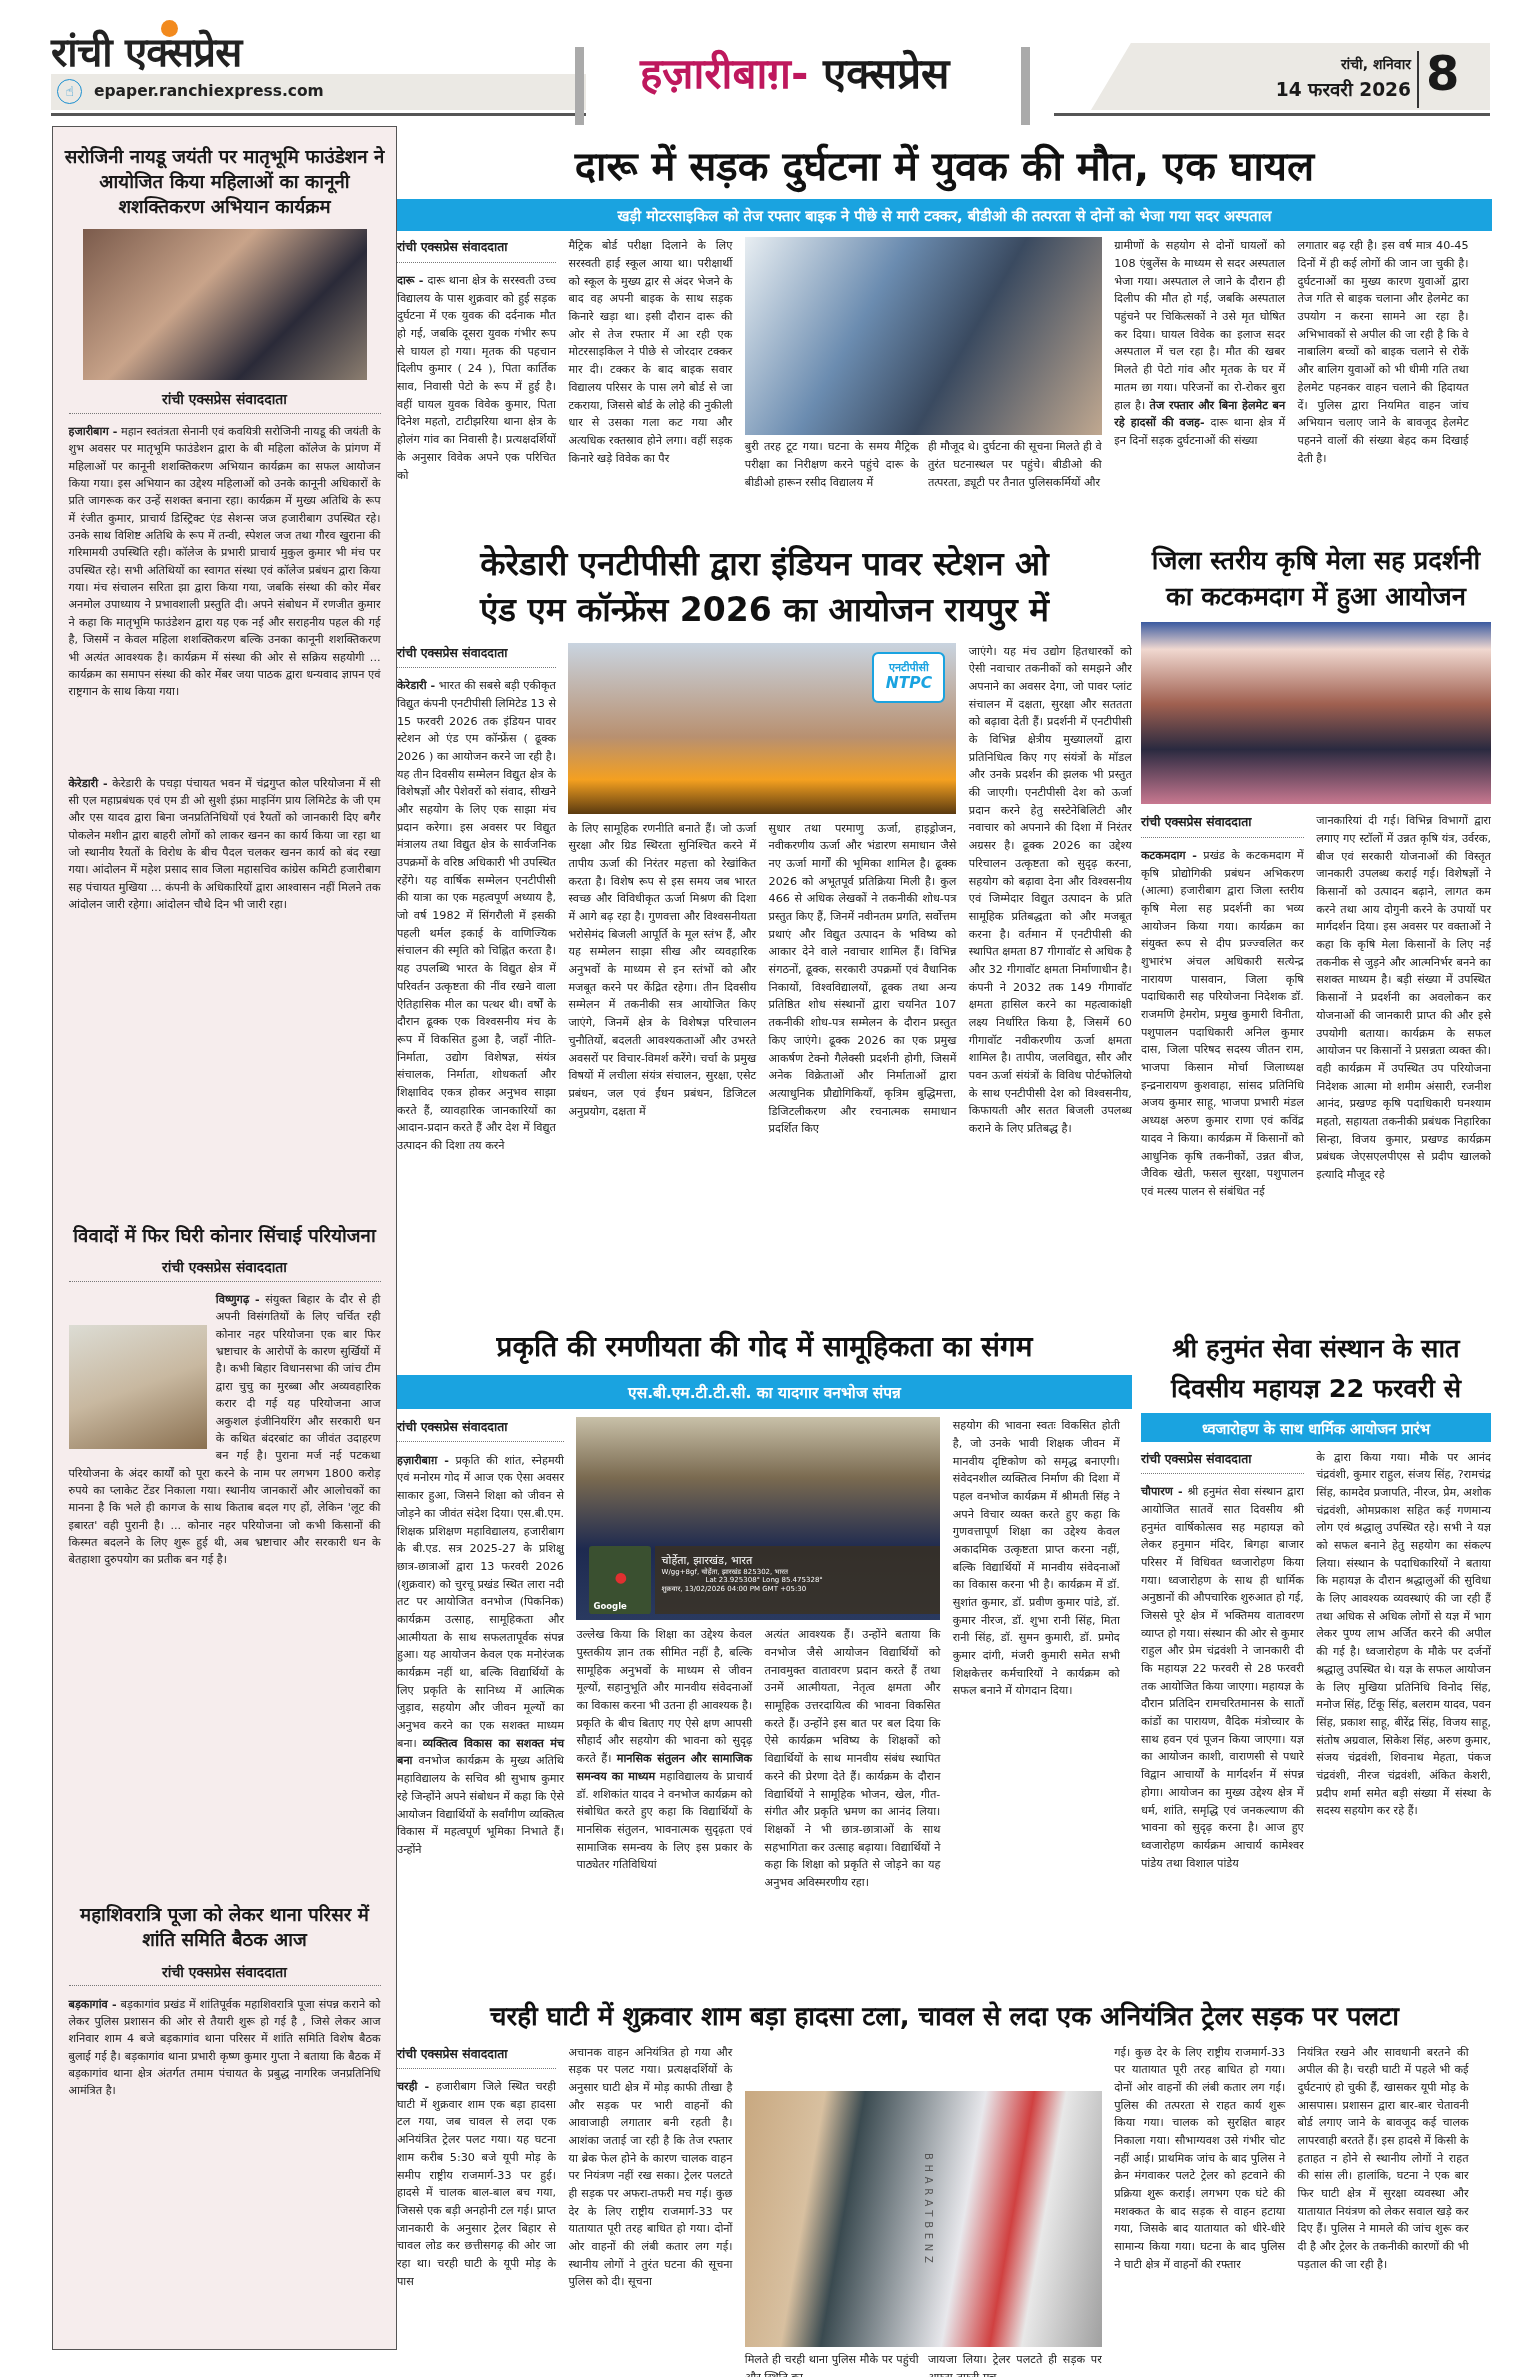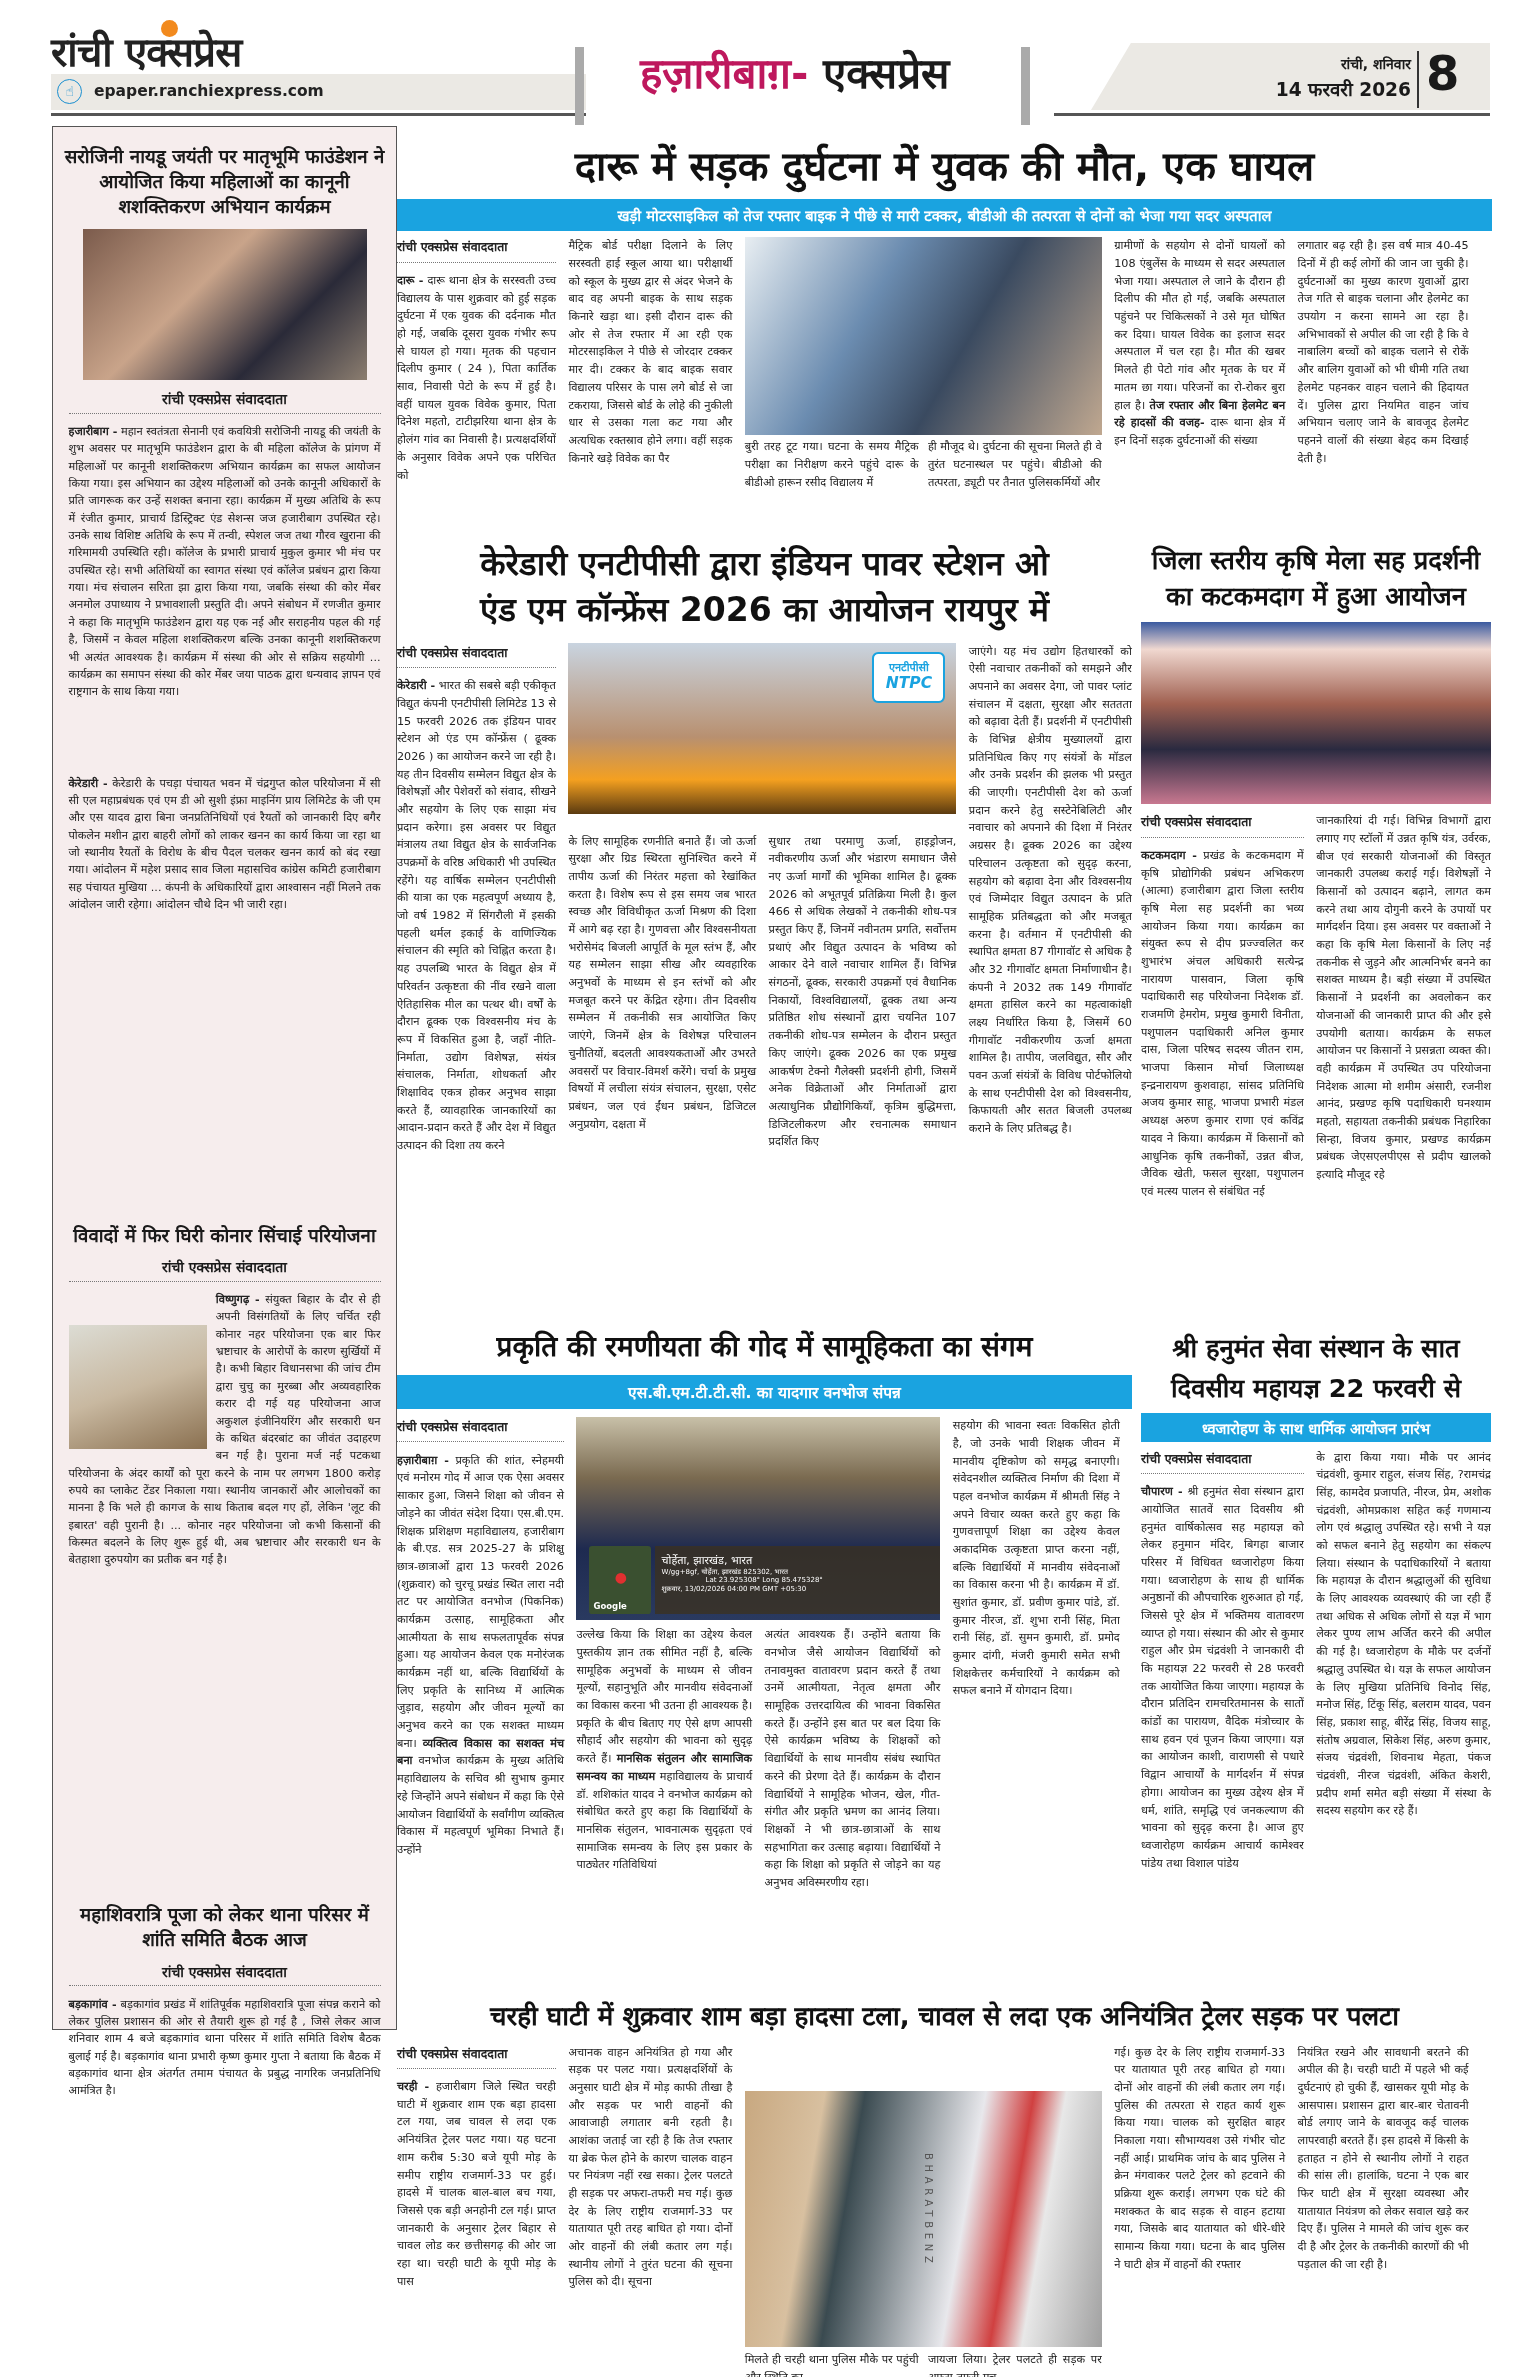--- a/index.html
+++ b/index.html
@@ -14,21 +14,21 @@
   .section-bracket { position: absolute; top: 47px; width: 9.3px; height: 78px; background: #aaa; }
   .section-title { position: absolute; left: 640px; top: 43px; font-size: 42px; font-weight: bold; }
   .section-title .blue { color: #be185d; }
   .date-panel { position: absolute; left: 1091px; top: 43px; width: 399px; height: 67px; background: #ebe9e4; clip-path: polygon(10% 0, 100% 0, 100% 100%, 0 100%); }
   .date-city { position: absolute; left: 1287px; top: 54px; font-size: 14px; font-weight: bold; text-align: right; width: 124px; }
   .date-text { position: absolute; left: 1256px; top: 76px; font-size: 18.6px; font-weight: bold; width: 155px; text-align: right; }
   .page-num { position: absolute; left: 1426px; top: 45px; font-size: 48px; font-weight: bold; }
   .page-sep { position: absolute; left: 1417px; top: 51px; width: 1.6px; height: 57px; background:#333; }
 
   
-  .sidebar { position: absolute; left: 52px; top: 126px; width: 345px; height: 1904px; background: #f6eded; border: 1.6px solid #555; }
+  .sidebar { position: absolute; left: 52px; top: 126px; width: 345px; height: 2224px; background: #f6eded; border: 1.6px solid #555; }
   .side-head { font-size: 18.6px; font-weight: bold; text-align: center; line-height: 1.35; padding: 0 11px; }
   .side-body { font-size: 11.2px; line-height: 1.55; padding: 0 15.5px; text-align: justify; color: #222; }
   .byline { font-size: 14px; font-weight: bold; text-align: center; border-bottom: 1.6px dotted #777; margin: 9.3px 15.5px 9.3px; padding-bottom: 4.7px; }
   .byline-left { font-size: 12.4px; font-weight: bold; border-bottom: 1.6px dotted #777; padding-bottom: 4.7px; margin-bottom: 9.3px; }
   .photo { background: linear-gradient(135deg,#7b5b4c,#c9a48a 40%,#2a2a38 70%,#8c7e70); }
   .lead { font-weight: bold; }
 
   .art { position: absolute; }
   .headline { font-weight: bold; color: #111; line-height: 1.25; }
   .subband { background: #1aa3e0; color: #fff; font-weight: bold; text-align: center; }
@@ -134,21 +134,21 @@
       <span class="lead">केरेडारी -</span>
       <span>भारत की सबसे बड़ी एकीकृत विद्युत कंपनी एनटीपीसी लिमिटेड 13 से 15 फरवरी 2026 तक इंडियन पावर स्टेशन ओ एंड एम कॉन्फ्रेंस ( ढूक्क 2026 ) का आयोजन करने जा रही है। यह तीन दिवसीय सम्मेलन विद्युत क्षेत्र के विशेषज्ञों और पेशेवरों को संवाद, सीखने और सहयोग के लिए एक साझा मंच प्रदान करेगा। इस अवसर पर विद्युत मंत्रालय तथा विद्युत क्षेत्र के सार्वजनिक उपक्रमों के वरिष्ठ अधिकारी भी उपस्थित रहेंगे। यह वार्षिक सम्मेलन एनटीपीसी की यात्रा का एक महत्वपूर्ण अध्याय है, जो वर्ष 1982 में सिंगरौली में इसकी पहली थर्मल इकाई के वाणिज्यिक संचालन की स्मृति को चिह्नित करता है। यह उपलब्धि भारत के विद्युत क्षेत्र में परिवर्तन उत्कृष्टता की नींव रखने वाला ऐतिहासिक मील का पत्थर थी। वर्षों के दौरान ढूक्क एक विश्वसनीय मंच के रूप में विकसित हुआ है, जहाँ नीति-निर्माता, उद्योग विशेषज्ञ, संयंत्र संचालक, निर्माता, शोधकर्ता और शिक्षाविद एकत्र होकर अनुभव साझा करते हैं, व्यावहारिक जानकारियों का आदान-प्रदान करते हैं और देश में विद्युत उत्पादन की दिशा तय करने</span>
     </div>
     <div style="width:388px;">
       <div style="position:relative;height:171px;background:linear-gradient(180deg,#c9d4e0,#b89070 55%,#f4a020 80%,#5a3a10);">
         <div style="position:absolute;right:11px;top:9.3px;width:73px;height:51px;background:#fff;border:2.3px solid #1aa3e0;border-radius:6.2px;text-align:center;color:#1aa3e0;font-weight:bold;">
           <div style="font-size:11px;margin-top:4.7px;">एनटीपीसी</div>
           <div style="font-size:15.5px;font-style:italic;">NTPC</div>
         </div>
       </div>
-      <div class="cols" style="margin-top:19px;">
+      <div class="cols" style="margin-top:6px;">
         <div class="col" style="width:188px;">के लिए सामूहिक रणनीति बनाते हैं। जो ऊर्जा सुरक्षा और ग्रिड स्थिरता सुनिश्चित करने में तापीय ऊर्जा की निरंतर महत्ता को रेखांकित करता है। विशेष रूप से इस समय जब भारत स्वच्छ और विविधीकृत ऊर्जा मिश्रण की दिशा में आगे बढ़ रहा है। गुणवत्ता और विश्वसनीयता भरोसेमंद बिजली आपूर्ति के मूल स्तंभ हैं, और यह सम्मेलन साझा सीख और व्यवहारिक अनुभवों के माध्यम से इन स्तंभों को और मजबूत करने पर केंद्रित रहेगा। तीन दिवसीय सम्मेलन में तकनीकी सत्र आयोजित किए जाएंगे, जिनमें क्षेत्र के विशेषज्ञ परिचालन चुनौतियों, बदलती आवश्यकताओं और उभरते अवसरों पर विचार-विमर्श करेंगे। चर्चा के प्रमुख विषयों में लचीला संयंत्र संचालन, सुरक्षा, एसेट प्रबंधन, जल एवं ईंधन प्रबंधन, डिजिटल अनुप्रयोग, दक्षता में</div>
         <div class="col" style="width:188px;">सुधार तथा परमाणु ऊर्जा, हाइड्रोजन, नवीकरणीय ऊर्जा और भंडारण समाधान जैसे नए ऊर्जा मार्गों की भूमिका शामिल है। ढूक्क 2026 को अभूतपूर्व प्रतिक्रिया मिली है। कुल 466 से अधिक लेखकों ने तकनीकी शोध-पत्र प्रस्तुत किए हैं, जिनमें नवीनतम प्रगति, सर्वोत्तम प्रथाएं और विद्युत उत्पादन के भविष्य को आकार देने वाले नवाचार शामिल हैं। विभिन्न संगठनों, ढूक्क, सरकारी उपक्रमों एवं वैधानिक निकायों, विश्वविद्यालयों, ढूक्क तथा अन्य प्रतिष्ठित शोध संस्थानों द्वारा चयनित 107 तकनीकी शोध-पत्र सम्मेलन के दौरान प्रस्तुत किए जाएंगे। ढूक्क 2026 का एक प्रमुख आकर्षण टेक्नो गैलेक्सी प्रदर्शनी होगी, जिसमें अनेक विक्रेताओं और निर्माताओं द्वारा अत्याधुनिक प्रौद्योगिकियाँ, कृत्रिम बुद्धिमत्ता, डिजिटलीकरण और रचनात्मक समाधान प्रदर्शित किए</div>
       </div>
     </div>
     <div class="col" style="width:163px;">जाएंगे। यह मंच उद्योग हितधारकों को ऐसी नवाचार तकनीकों को समझने और अपनाने का अवसर देगा, जो पावर प्लांट संचालन में दक्षता, सुरक्षा और सततता को बढ़ावा देती हैं। प्रदर्शनी में एनटीपीसी के विभिन्न क्षेत्रीय मुख्यालयों द्वारा प्रतिनिधित्व किए गए संयंत्रों के मॉडल और उनके प्रदर्शन की झलक भी प्रस्तुत की जाएगी। एनटीपीसी देश को ऊर्जा प्रदान करने हेतु सस्टेनेबिलिटी और नवाचार को अपनाने की दिशा में निरंतर अग्रसर है। ढूक्क 2026 का उद्देश्य परिचालन उत्कृष्टता को सुदृढ़ करना, सहयोग को बढ़ावा देना और विश्वसनीय एवं जिम्मेदार विद्युत उत्पादन के प्रति सामूहिक प्रतिबद्धता को और मजबूत करना है। वर्तमान में एनटीपीसी की स्थापित क्षमता 87 गीगावॉट से अधिक है और 32 गीगावॉट क्षमता निर्माणाधीन है। कंपनी ने 2032 तक 149 गीगावॉट क्षमता हासिल करने का महत्वाकांक्षी लक्ष्य निर्धारित किया है, जिसमें 60 गीगावॉट नवीकरणीय ऊर्जा क्षमता शामिल है। तापीय, जलविद्युत, सौर और पवन ऊर्जा संयंत्रों के विविध पोर्टफोलियो के साथ एनटीपीसी देश को विश्वसनीय, किफायती और सतत बिजली उपलब्ध कराने के लिए प्रतिबद्ध है।</div>
   </div>
 </div>
 
 <div class="art" style="left:1141px;top:543px;width:350px;">
   <div class="headline" style="font-size:25.6px;text-align:center;line-height:1.4;">जिला स्तरीय कृषि मेला सह प्रदर्शनी का कटकमदाग में हुआ आयोजन</div>

